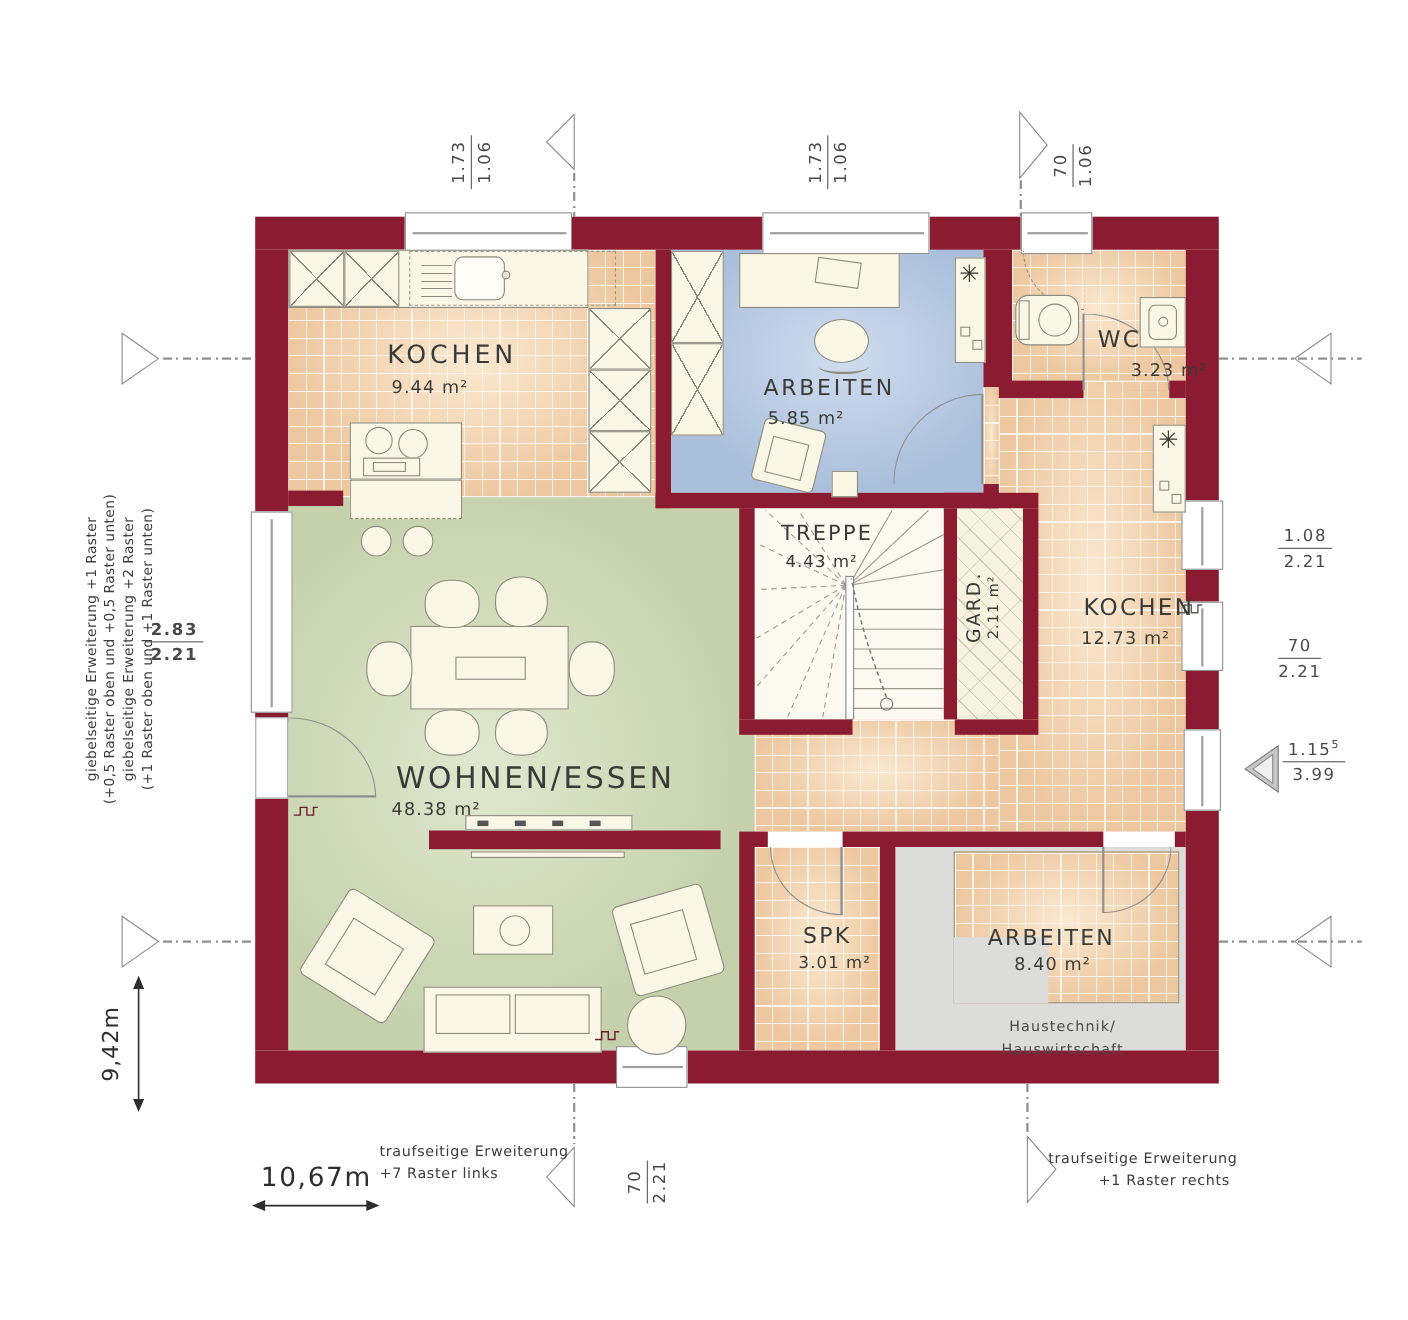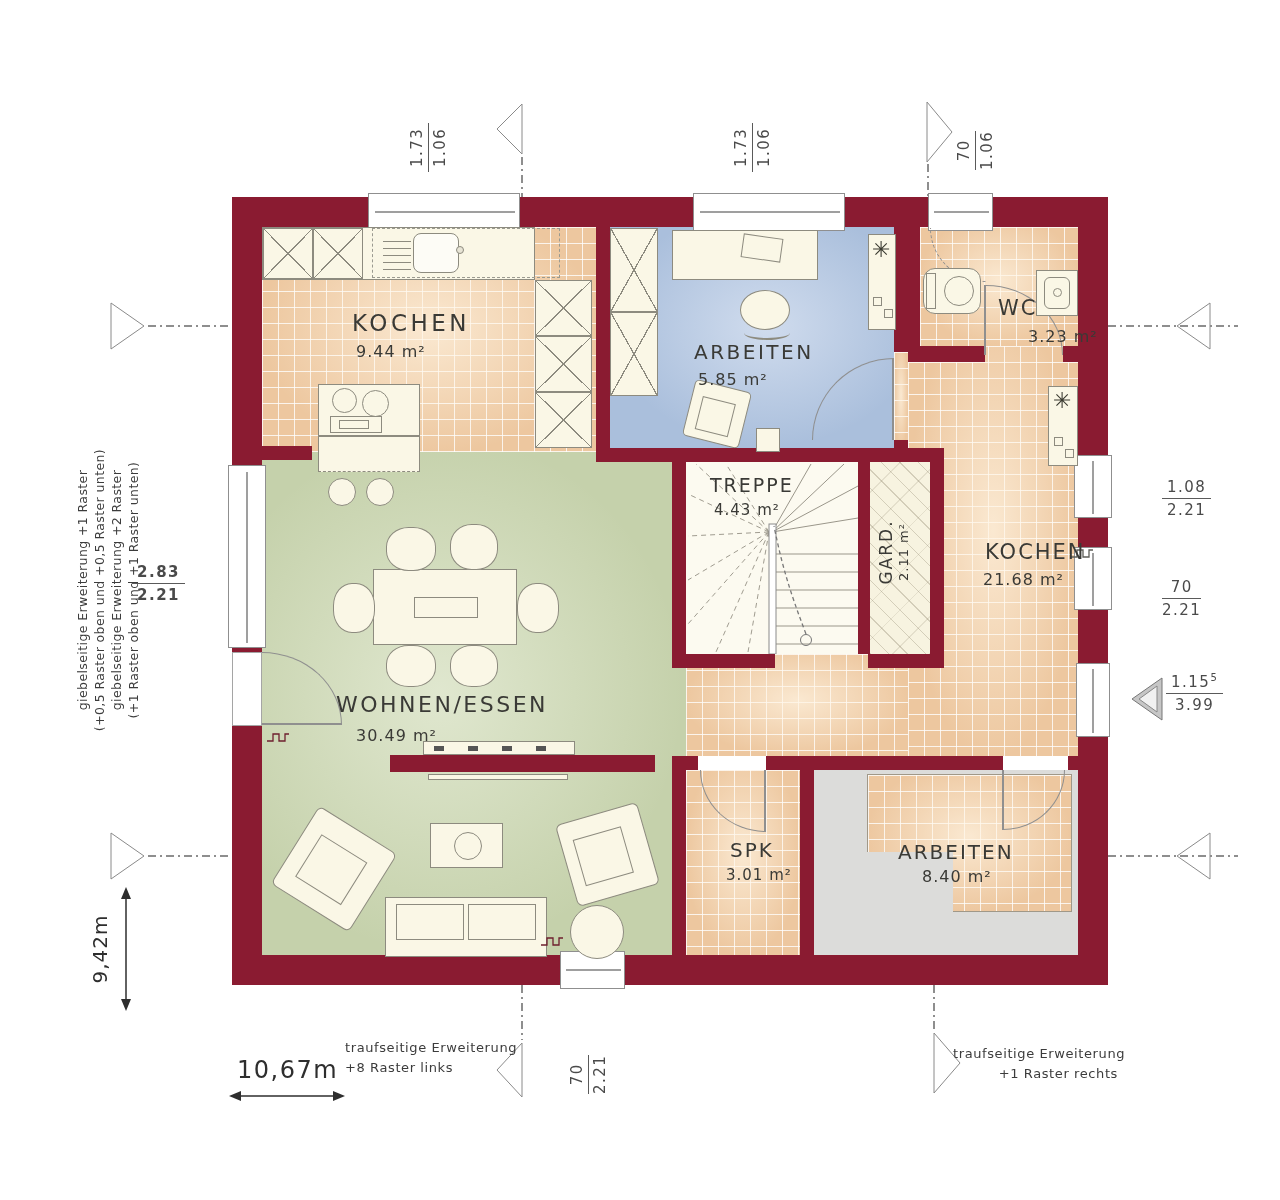--- a/index.html
+++ b/index.html
@@ -273,27 +273,31 @@
 
   <div class="rname" style="left:352px;top:310px;font-size:23px;letter-spacing:3.5px;">KOCHEN</div>
   <div class="rarea" style="left:356px;top:342px;">9.44 m²</div>
   <div class="rname" style="left:694px;top:340px;font-size:20px;letter-spacing:2.5px;">ARBEITEN</div>
   <div class="rarea" style="left:698px;top:370px;">5.85 m²</div>
   <div class="rname" style="left:998px;top:296px;font-size:21px;letter-spacing:2px;">WC</div>
   <div class="rarea" style="left:1028px;top:327px;">3.23 m²</div>
   <div class="rname" style="left:710px;top:474px;font-size:19px;letter-spacing:2px;">TREPPE</div>
   <div class="rarea" style="left:714px;top:501px;font-size:15px;">4.43 m²</div>
   <div class="rname" style="left:985px;top:540px;font-size:21px;letter-spacing:2px;">KOCHEN</div>
-  <div class="rarea" style="left:983px;top:570px;">21.68 m²</div>
-  <div class="rname" style="left:336px;top:692px;font-size:22px;letter-spacing:2.5px;">WOHNEN/ESSEN</div>
-  <div class="rarea" style="left:356px;top:726px;">30.49 m²</div>
+  <div class="rarea" style="left:983px;top:570px;">12.73 m²</div>
+  <div class="rname" style="left:360px;top:692px;font-size:27px;letter-spacing:2.5px;">WOHNEN/ESSEN</div>
+  <div class="rarea" style="left:356px;top:726px;">48.38 m²</div>
   <div class="rname" style="left:730px;top:838px;font-size:20px;letter-spacing:2px;">SPK</div>
   <div class="rarea" style="left:726px;top:866px;font-size:15px;">3.01 m²</div>
   <div class="rname" style="left:898px;top:840px;font-size:20px;letter-spacing:2px;">ARBEITEN</div>
   <div class="rarea" style="left:922px;top:867px;">8.40 m²</div>
+  <div class="abs" style="left:880px;top:924px;width:172px;text-align:center;font-size:13px;color:#4a4a46;letter-spacing:1px;line-height:1.6;">
+    <div>Haustechnik/</div>
+    <div>Hauswirtschaft</div>
+  </div>
 
   <div class="rot" style="left:876px;top:634px;width:164px;text-align:center;">
     <div style="font-size:17px;letter-spacing:2px;color:#3a3a36;">GARD.</div>
     <div style="font-size:13px;letter-spacing:1px;color:#3a3a36;">2.11 m²</div>
   </div>
 
   <div class="rot" style="left:408px;top:172px;width:78px;">
     <span class="frac"><span class="num">1.73</span><span class="den">1.06</span></span>
   </div>
   <div class="rot" style="left:732px;top:172px;width:78px;">
@@ -375,21 +379,21 @@
     </div>
   <div class="abs" style="left:933px;top:1032px;">
       <svg width="28" height="62">
         <polygon points="1,1 27,31 1,61" fill="#fff" stroke="#8a8a8a"></polygon>
       </svg>
     </div>
   <div class="ddv" style="left:521px;top:985px;height:55px;"></div>
   <div class="ddv" style="left:933px;top:985px;height:45px;"></div>
   <div class="ann" style="left:345px;top:1038px;">
     <div>traufseitige Erweiterung</div>
-    <div>+8 Raster links</div>
+    <div>+7 Raster links</div>
   </div>
   <div class="ann" style="left:953px;top:1044px;text-align:right;width:165px;">
     <div>traufseitige Erweiterung</div>
     <div>+1 Raster rechts</div>
   </div>
 
   <div class="rot" style="left:88px;top:1012px;width:126px;text-align:center;font-size:20px;color:#2e2e2e;letter-spacing:1px;">
     <span>9,42m</span>
   </div>
   <div class="abs" style="left:118px;top:886px;">

